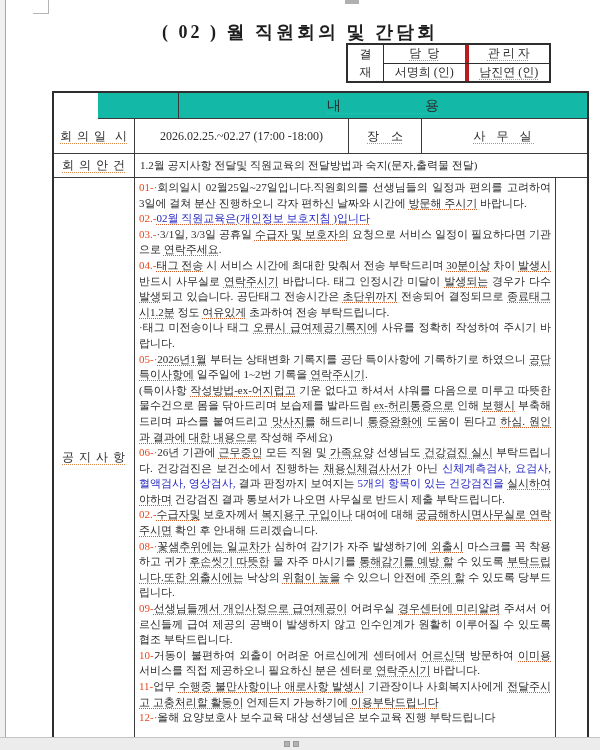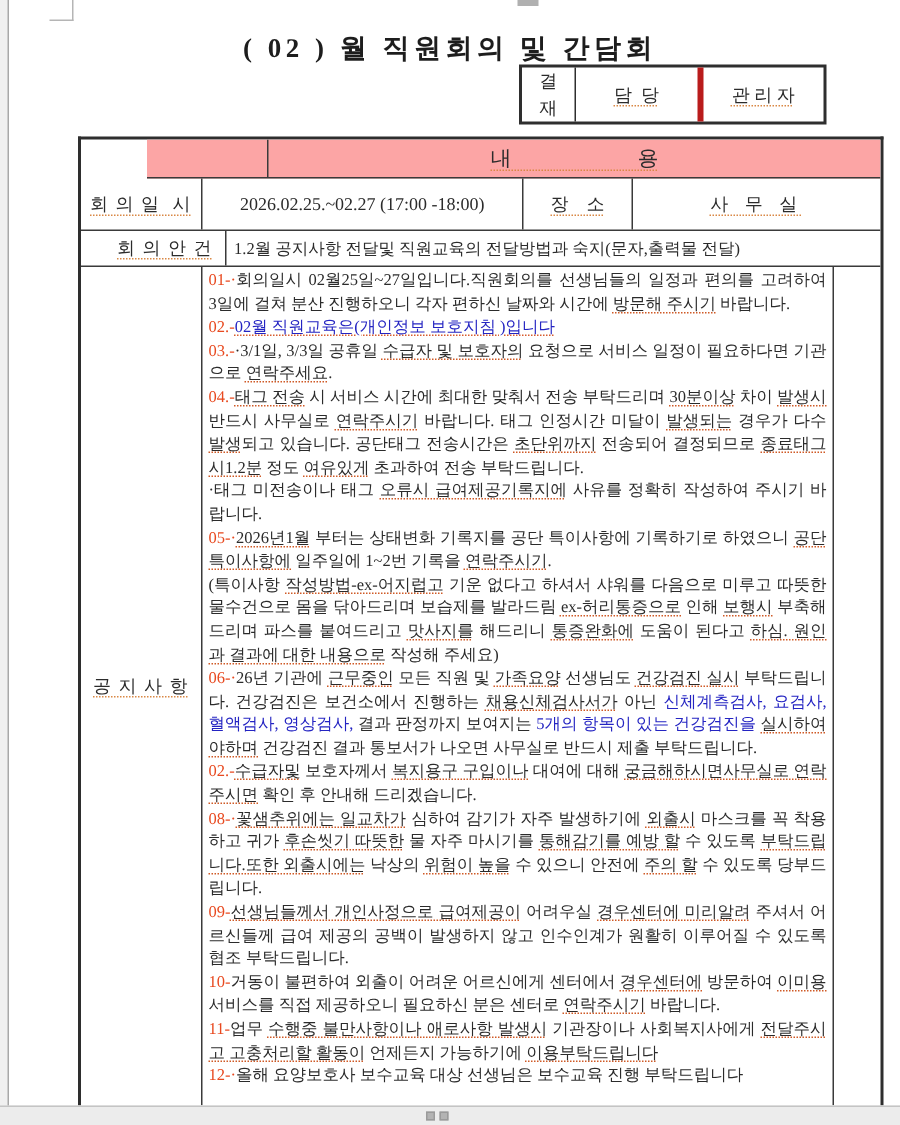--- a/index.html
+++ b/index.html
@@ -43,31 +43,31 @@
   .main-table { position:absolute; left:52px; top:91px; width:537px; height:646px;
     border:2px solid #2e2e2e; border-bottom:none; display:flex; flex-direction:column;
     background:#fff; overflow:hidden; }
   .mt-row { display:flex; border-bottom:1px solid #3a3a3a; }
   .cell { overflow:hidden; }
   .v-line { border-left:1px solid #3a3a3a; }
   .label-cell { width:80px; flex:0 0 80px; display:flex; align-items:center; justify-content:center;
     font-size:12px; letter-spacing:1px; white-space:pre; }
   .dotted-lbl { text-decoration:underline dotted #d98845 1px; text-underline-offset:3px; }
 
-  .row-header { height:26px; background:#fca5a5;margin-left:44px; }
+  .row-header { height:26px; background:#14b8a6;margin-left:44px; }
   .row-header .content-cell { flex:1; display:flex; align-items:center; justify-content:center;
     font-size:14px; white-space:pre; }
   .row-datetime { height:35px; font-size:12px; }
   .row-datetime .dt-cell { width:214px; flex:0 0 214px; display:flex; align-items:center;
     justify-content:center; white-space:pre; }
   .row-datetime .place-lbl { width:73px; flex:0 0 73px; display:flex; align-items:center;
     justify-content:center; white-space:pre; }
   .row-datetime .place-val { flex:1; display:flex; align-items:center; justify-content:center;
     letter-spacing:4px; white-space:pre; }
-  .row-agenda { height:24px; font-size:11px;padding-left:16px; }
+  .row-agenda { height:24px; font-size:11px; }
   .row-agenda .agenda-cell { flex:1; display:flex; align-items:center; padding:0 5px; white-space:nowrap; }
   .row-notices { flex:1; border-bottom:none; }
   .notice-body { width:421px; flex:0 0 421px; padding:2px 4px 0 4px; overflow:hidden; }
   .notice-right-empty { flex:1; }
 
   .np { font-size:11px; line-height:15.6px; text-align:justify; word-break:break-all;
     color:#2b2b2b; }
   .s-n  { color:#e8491f; }
   .s-b  { color:#2b2b2b;margin-top:28px; }
   .s-bl { color:#2424c2; }
@@ -85,20 +85,24 @@
 
 <div class="approval">
   <div class="stamp-col">
     <div>결</div>
     <div>재</div>
   </div>
   <div class="cols">
     <div class="row">
       <div class="cell dotted-lbl">담  당</div>
       <div class="cell dotted-lbl">관 리 자</div>
+    </div>
+    <div class="row">
+      <div class="cell">서명희 (인)</div>
+      <div class="cell dotted-lbl">남진연 (인)</div>
     </div>
   </div>
 </div>
 
 <div class="main-table">
 
   <div class="mt-row row-header">
     <div class="label-cell cell"></div>
     <div class="content-cell cell v-line dotted-lbl">내　　　　　　용</div>
   </div>
@@ -122,21 +126,21 @@
         <p class="np"><span class="s-n">02.-</span><span class="s-ul">02월 직원교육은(개인정보 보호지침 )입니다</span></p>
         <p class="np"><span class="s-n">03.-</span><span class="s-b">·3/1일, 3/3일 공휴일 </span><span class="s-sq">수급자 및 보호자의</span><span class="s-b"> 요청으로 서비스 일정이 필요하다면 기관으로 </span><span class="s-sq">연락주세요</span><span class="s-b">.</span></p>
         <p class="np"><span class="s-n">04.-</span><span class="s-sq">태그 전송</span><span class="s-b"> 시 서비스 시간에 최대한 맞춰서 전송 부탁드리며 </span><span class="s-sq">30분이상</span><span class="s-b"> 차이 </span><span class="s-sq">발생시</span><span class="s-b"> 반드시 사무실로 </span><span class="s-sq">연락주시기</span><span class="s-b"> 바랍니다. 태그 인정시간 미달이 </span><span class="s-sq">발생되는</span><span class="s-b"> 경우가 다수 </span><span class="s-sq">발생</span><span class="s-b">되고 있습니다. 공단태그 전송시간은 </span><span class="s-sq">초단위까지</span><span class="s-b"> 전송되어 결정되므로 </span><span class="s-sq">종료태그시1.2분</span><span class="s-b"> 정도 </span><span class="s-sq">여유있게</span><span class="s-b"> 초과하여 전송 부탁드립니다.</span></p>
         <p class="np"><span class="s-b">·태그 미전송이나 태그 </span><span class="s-sq">오류시 급여제공기록지에</span><span class="s-b"> 사유를 정확히 작성하여 주시기 바랍니다.</span></p>
         <p class="np"><span class="s-n">05-·</span><span class="s-sq">2026년1월</span><span class="s-b"> 부터는 상태변화 기록지를 공단 특이사항에 기록하기로 하였으니 </span><span class="s-sq">공단특이사항에</span><span class="s-b"> 일주일에 1~2번 기록을 </span><span class="s-sq">연락주시기</span><span class="s-b">.</span></p>
         <p class="np"><span class="s-b">(특이사항 </span><span class="s-sq">작성방법-ex-어지럽고</span><span class="s-b"> 기운 없다고 하셔서 샤워를 다음으로 미루고 따뜻한 물수건으로 몸을 닦아드리며 보습제를 발라드림 </span><span class="s-sq">ex-허리통증으로</span><span class="s-b"> 인해 </span><span class="s-sq">보행시</span><span class="s-b"> 부축해 드리며 파스를 붙여드리고 </span><span class="s-sq">맛사지를</span><span class="s-b"> 해드리니 </span><span class="s-sq">통증완화에</span><span class="s-b"> 도움이 된다고 </span><span class="s-sq">하심. 원인과 결과에 대한 내용으로</span><span class="s-b"> 작성해 주세요)</span></p>
         <p class="np"><span class="s-n">06-·</span><span class="s-b">26년 기관에 </span><span class="s-sq">근무중인</span><span class="s-b"> 모든 직원 및 </span><span class="s-sq">가족요양</span><span class="s-b"> 선생님도 </span><span class="s-sq">건강검진 실시</span><span class="s-b"> 부탁드립니다. 건강검진은 보건소에서 진행하는 </span><span class="s-sq">채용신체검사서가</span><span class="s-b"> 아닌 </span><span class="s-bl">신체계측검사, 요검사, 혈액검사, 영상검사,</span><span class="s-b"> 결과 판정까지 보여지는 </span><span class="s-bl">5개의 항목이 있는 건강검진을</span><span class="s-b"> </span><span class="s-sq">실시하여야하며</span><span class="s-b"> 건강검진 결과 통보서가 나오면 사무실로 반드시 제출 부탁드립니다.</span></p>
         <p class="np"><span class="s-n">02.-</span><span class="s-sq">수급자및</span><span class="s-b"> 보호자께서 </span><span class="s-sq">복지용구 구입이나</span><span class="s-b"> 대여에 대해 </span><span class="s-sq">궁금해하시면사무실로 연락주시면</span><span class="s-b"> 확인 후 안내해 드리겠습니다.</span></p>
         <p class="np"><span class="s-n">08-·</span><span class="s-sq">꽃샘추위에는 일교차가</span><span class="s-b"> 심하여 감기가 자주 발생하기에 </span><span class="s-sq">외출시</span><span class="s-b"> 마스크를 꼭 착용하고 귀가 </span><span class="s-sq">후손씻기 따뜻한</span><span class="s-b"> 물 자주 마시기를 </span><span class="s-sq">통해감기를 예방 할</span><span class="s-b"> 수 있도록 </span><span class="s-sq">부탁드립니다.또한 외출시에는</span><span class="s-b"> 낙상의 </span><span class="s-sq">위험이 높을</span><span class="s-b"> 수 있으니 안전에 </span><span class="s-sq">주의 할</span><span class="s-b"> 수 있도록 당부드립니다.</span></p>
         <p class="np"><span class="s-n">09-</span><span class="s-sq">선생님들께서 개인사정으로 급여제공이</span><span class="s-b"> 어려우실 </span><span class="s-sq">경우센터에 미리알려</span><span class="s-b"> 주셔서 어르신들께 급여 제공의 공백이 발생하지 않고 인수인계가 원활히 이루어질 수 있도록 협조 부탁드립니다.</span></p>
-        <p class="np"><span class="s-n">10-</span><span class="s-b">거동이 불편하여 외출이 어려운 어르신에게 센터에서 </span><span class="s-sq">경우센터에</span><span class="s-b"> 방문하여 </span><span class="s-sq">이미용</span><span class="s-b"> 서비스를 직접 제공하오니 필요하신 분은 센터로 </span><span class="s-sq">연락주시기</span><span class="s-b"> 바랍니다.</span></p>
+        <p class="np"><span class="s-n">10-</span><span class="s-b">거동이 불편하여 외출이 어려운 어르신에게 센터에서 </span><span class="s-sq">어르신댁</span><span class="s-b"> 방문하여 </span><span class="s-sq">이미용</span><span class="s-b"> 서비스를 직접 제공하오니 필요하신 분은 센터로 </span><span class="s-sq">연락주시기</span><span class="s-b"> 바랍니다.</span></p>
         <p class="np"><span class="s-n">11-</span><span class="s-b">업무 </span><span class="s-sq">수행중 불만사항이나 애로사항 발생시</span><span class="s-b"> 기관장이나 사회복지사에게 </span><span class="s-sq">전달주시고 고충처리할 활동이</span><span class="s-b"> 언제든지 가능하기에 </span><span class="s-sq">이용부탁드립니다</span></p>
         <p class="np"><span class="s-n">12-·</span><span class="s-b">올해 요양보호사 보수교육 대상 선생님은 보수교육 진행 부탁드립니다</span></p>
       </div>
     <div class="notice-right-empty cell v-line"></div>
   </div>
 
 </div>
 
 <div class="bottom-strip"></div>
 <div class="drag-handle">

